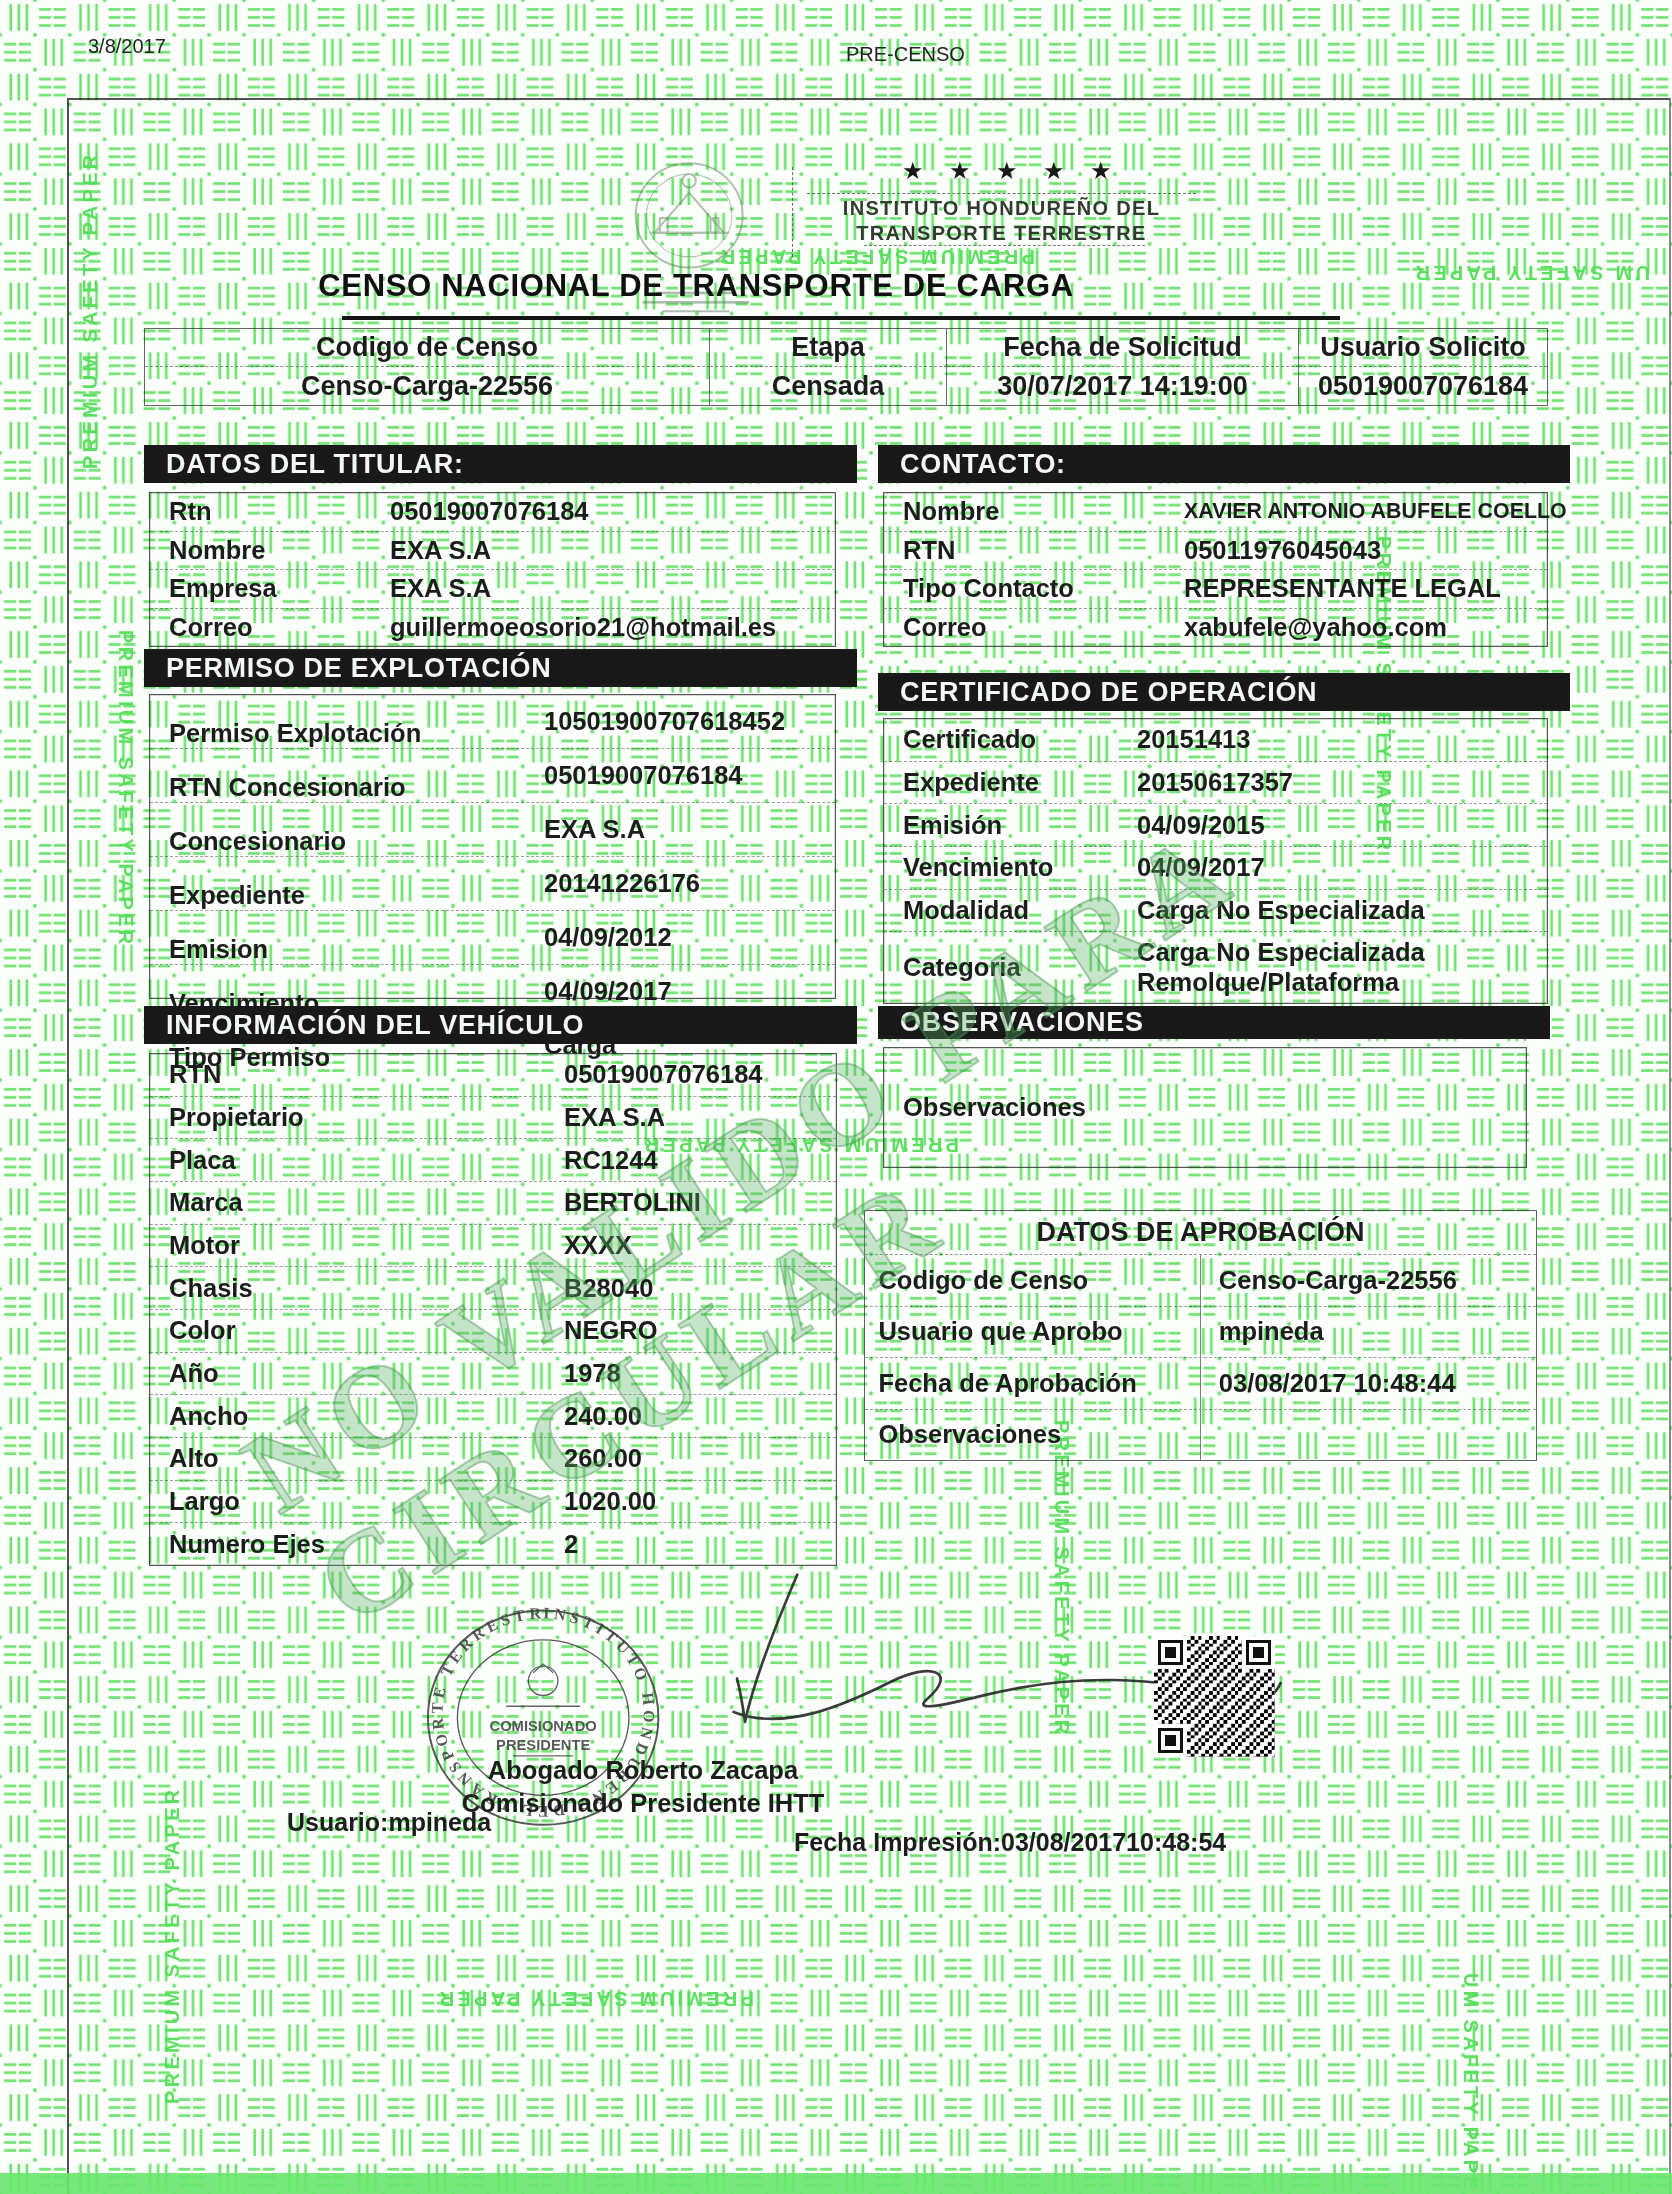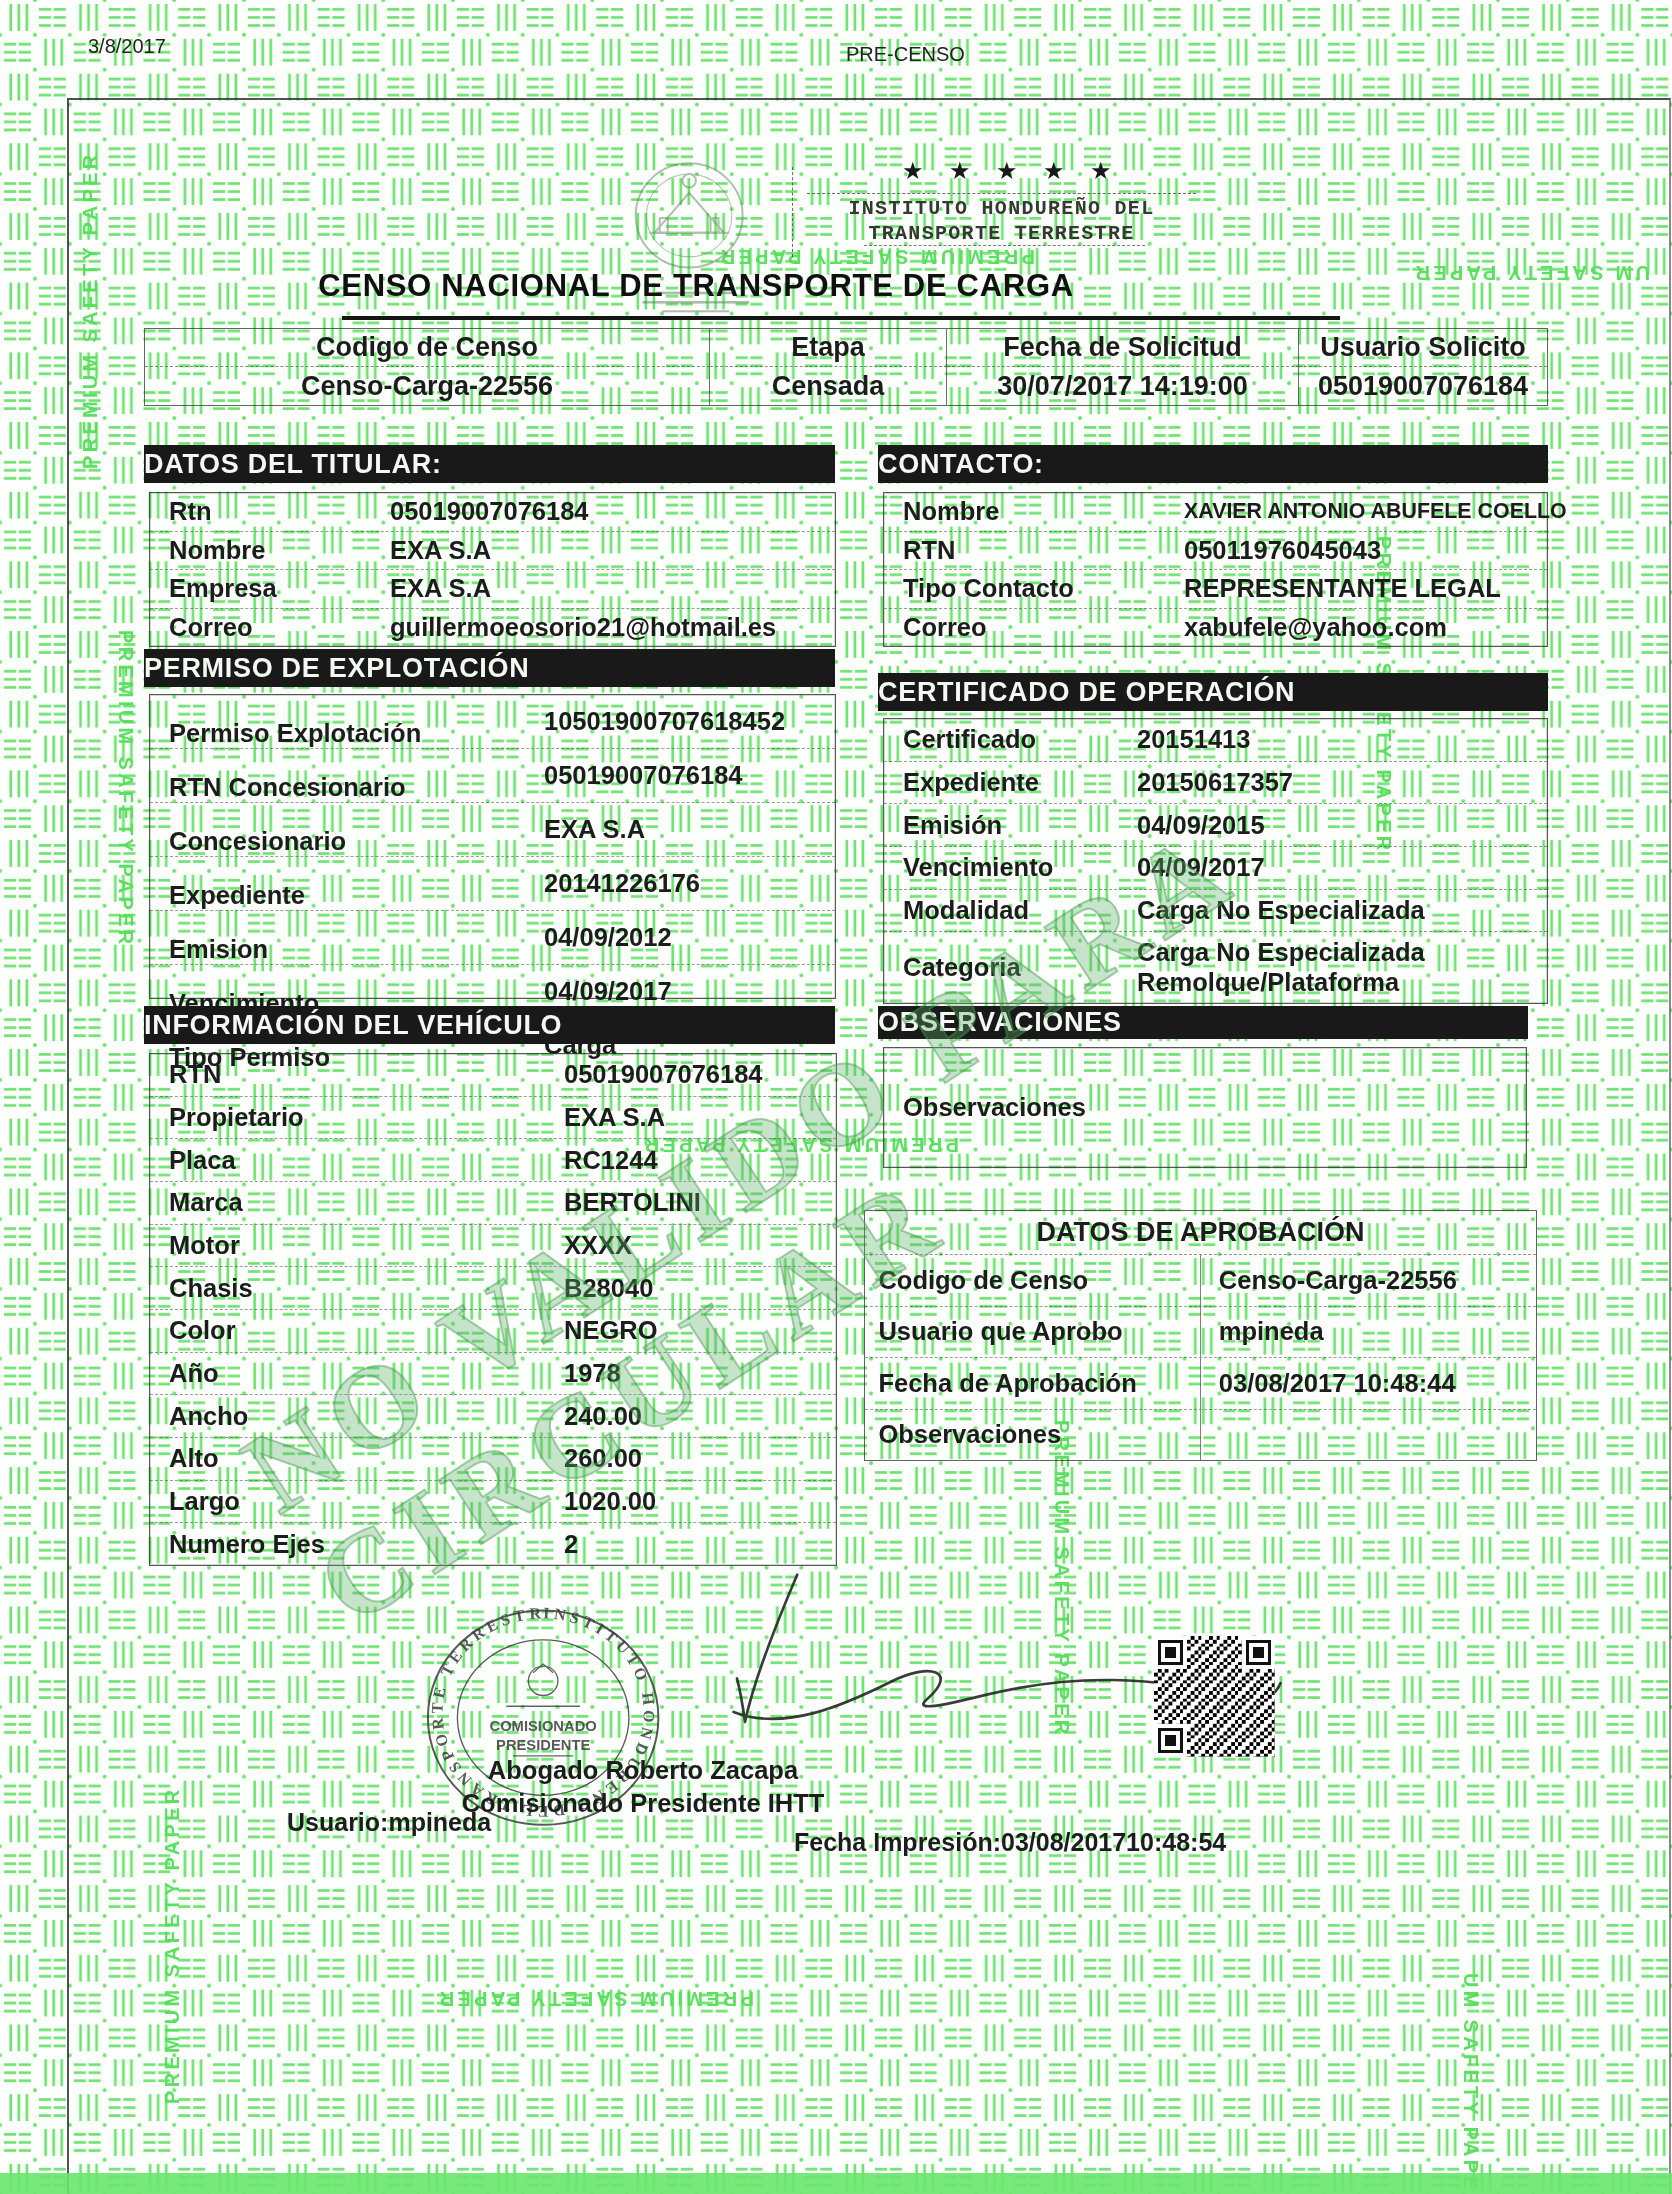--- a/index.html
+++ b/index.html
@@ -19,36 +19,36 @@
       border-left:2px solid rgba(40,40,40,.8);border-top:2px solid rgba(40,40,40,.8);
       border-right:2px solid rgba(40,40,40,.55);z-index:1;}
   .content{position:absolute;inset:0;z-index:2;}
   
   .stars{position:absolute;left:824px;top:157px;width:375px;text-align:center;
       font-size:24px;letter-spacing:9.4px;color:#181818;}
   .inst-rule-top{position:absolute;left:807px;top:193px;width:389px;border-top:1.3px dashed rgba(70,70,70,.8);}
   .inst-rule-bot{position:absolute;left:864px;top:245px;width:281px;border-top:1.3px dashed rgba(70,70,70,.7);}
   .inst-sep{position:absolute;left:792px;top:167px;height:90px;border-left:1.3px dashed rgba(70,70,70,.8);}
   .inst-lines{position:absolute;left:804px;top:196px;width:395px;text-align:center;
-      font-family:Liberation Mono, monospace;font-size:20px;letter-spacing:1.3px;
+      font-family:Liberation Sans, sans-serif;font-size:20px;letter-spacing:1.3px;
       color:#333b31;font-weight:bold;line-height:25px;}
   .doc-title{position:absolute;left:0;width:1392px;top:268px;text-align:center;
       font-size:31px;font-weight:bold;color:#101010;letter-spacing:0.7px;}
   .title-rule{position:absolute;left:342px;top:316px;width:998px;border-top:4.7px solid #151515;}
   
   .summary{position:absolute;left:144px;top:328px;width:1402px;height:76px;
       border:1.3px solid rgba(50,50,50,.75);display:grid;
       grid-template-columns:565px 237px 352px 1fr;grid-template-rows:1fr 1fr;z-index:2;}
   .summary>div{display:flex;align-items:center;justify-content:center;
       font-weight:bold;font-size:27px;}
   .summary .c{border-right:1.3px solid rgba(50,50,50,.7);}
   .summary .top{border-bottom:1.3px dashed rgba(60,60,60,.6);}
   
   .bar{position:absolute;height:38px;background:#191919;color:#f4f8f4;z-index:2;
-      display:flex;align-items:center;padding-left:0;font-weight:bold;font-size:27px;
+      display:flex;align-items:center;padding-left:22px;font-weight:bold;font-size:27px;
       letter-spacing:0.7px;}
   
   .box{position:absolute;border:1.3px solid rgba(45,45,45,.8);z-index:2;
       display:flex;flex-direction:column;box-shadow:inset 0 0 0 0.7px rgba(45,45,45,.25);}
   .row{flex:1;display:flex;align-items:center;border-bottom:1.3px dashed rgba(60,60,60,.5);
       font-weight:bold;font-size:25.5px;}
   .row:last-child{border-bottom:none;}
   .row .lab{padding-left:19px;flex-shrink:0;}
   .row .val{white-space:nowrap;}
   .row .wrap{white-space:normal;line-height:29.5px;}

